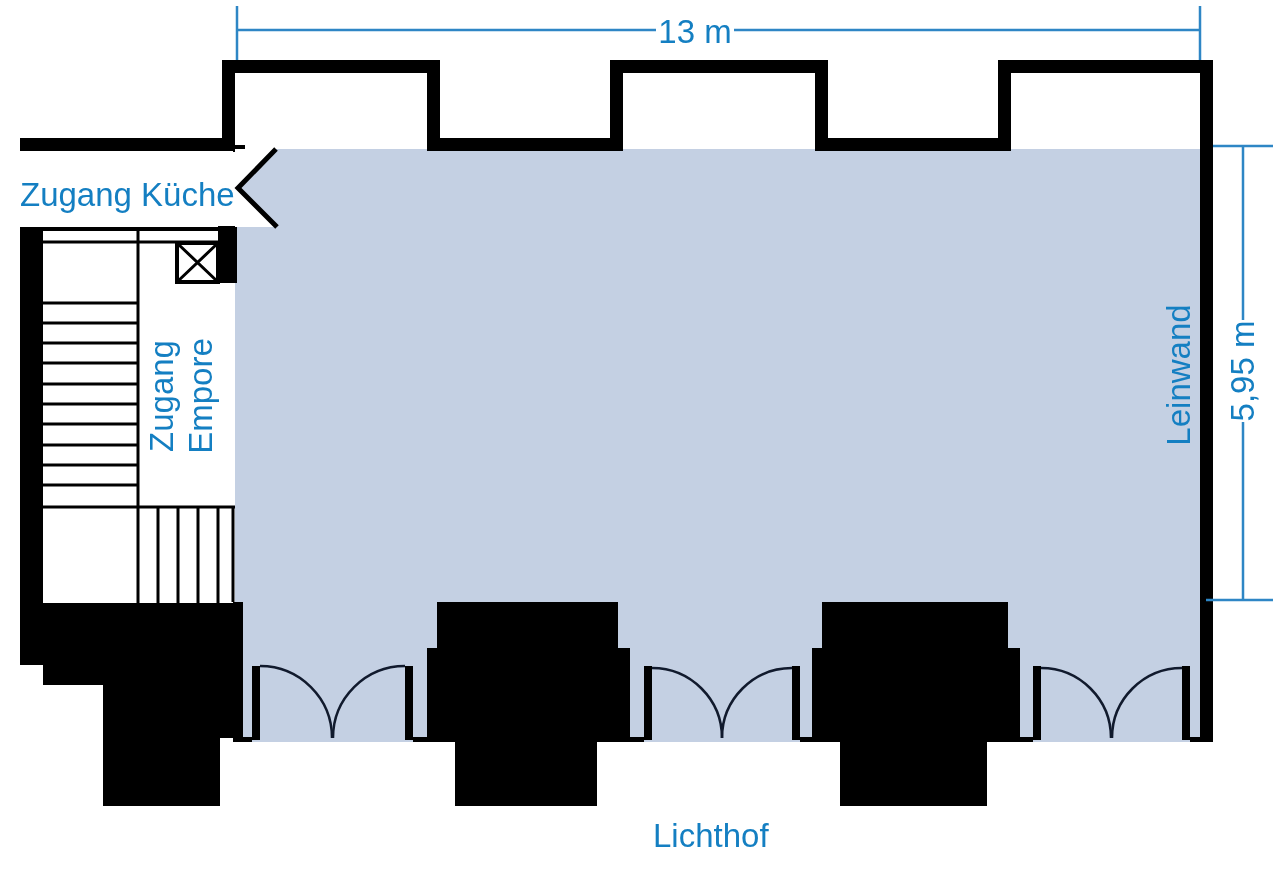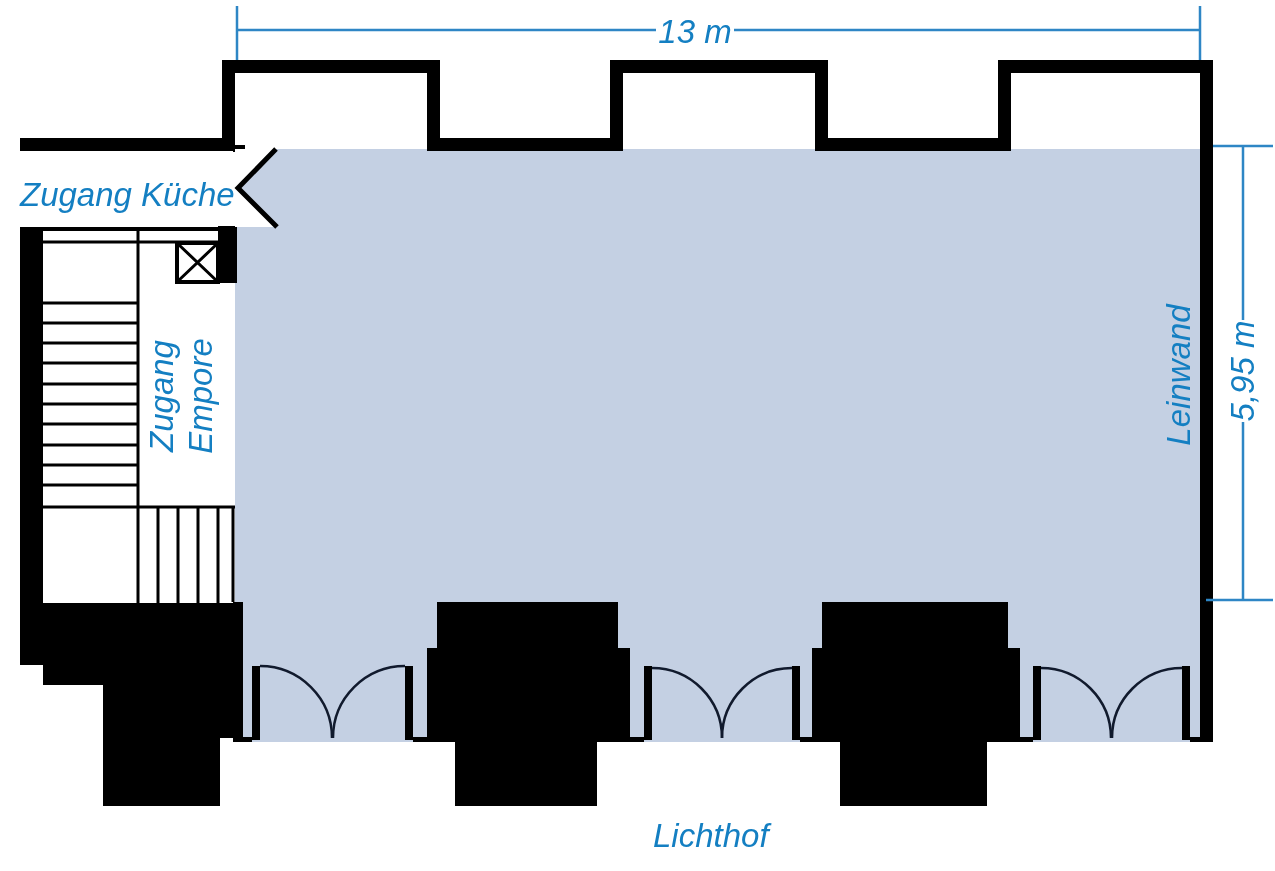--- a/index.html
+++ b/index.html
@@ -7,21 +7,20 @@
     padding: 0;
     background: #ffffff;
   }
   .plan-container {
     position: relative;
     width: 1275px;
     height: 871px;
     background: #ffffff;
     font-family: "Liberation Sans", sans-serif;
     overflow: hidden;
-    font-style: italic;
   }
   svg { display: block; }
   .wall        { fill: var(--wall-black, #000); }
   .room        { fill: var(--room-fill, #c4d0e3); }
   .stair-line  { stroke: var(--wall-black, #000); stroke-width: 3; fill: none; }
   .shaft-box   { fill: #ffffff; stroke: var(--wall-black, #000); stroke-width: 4; }
   .shaft-x     { stroke: var(--wall-black, #000); stroke-width: 3; fill: none; }
   .chevron-fill{ fill: #ffffff; }
   .chevron-line{ stroke: var(--wall-black, #000); stroke-width: 5; fill: none;
                  stroke-linejoin: miter; }

